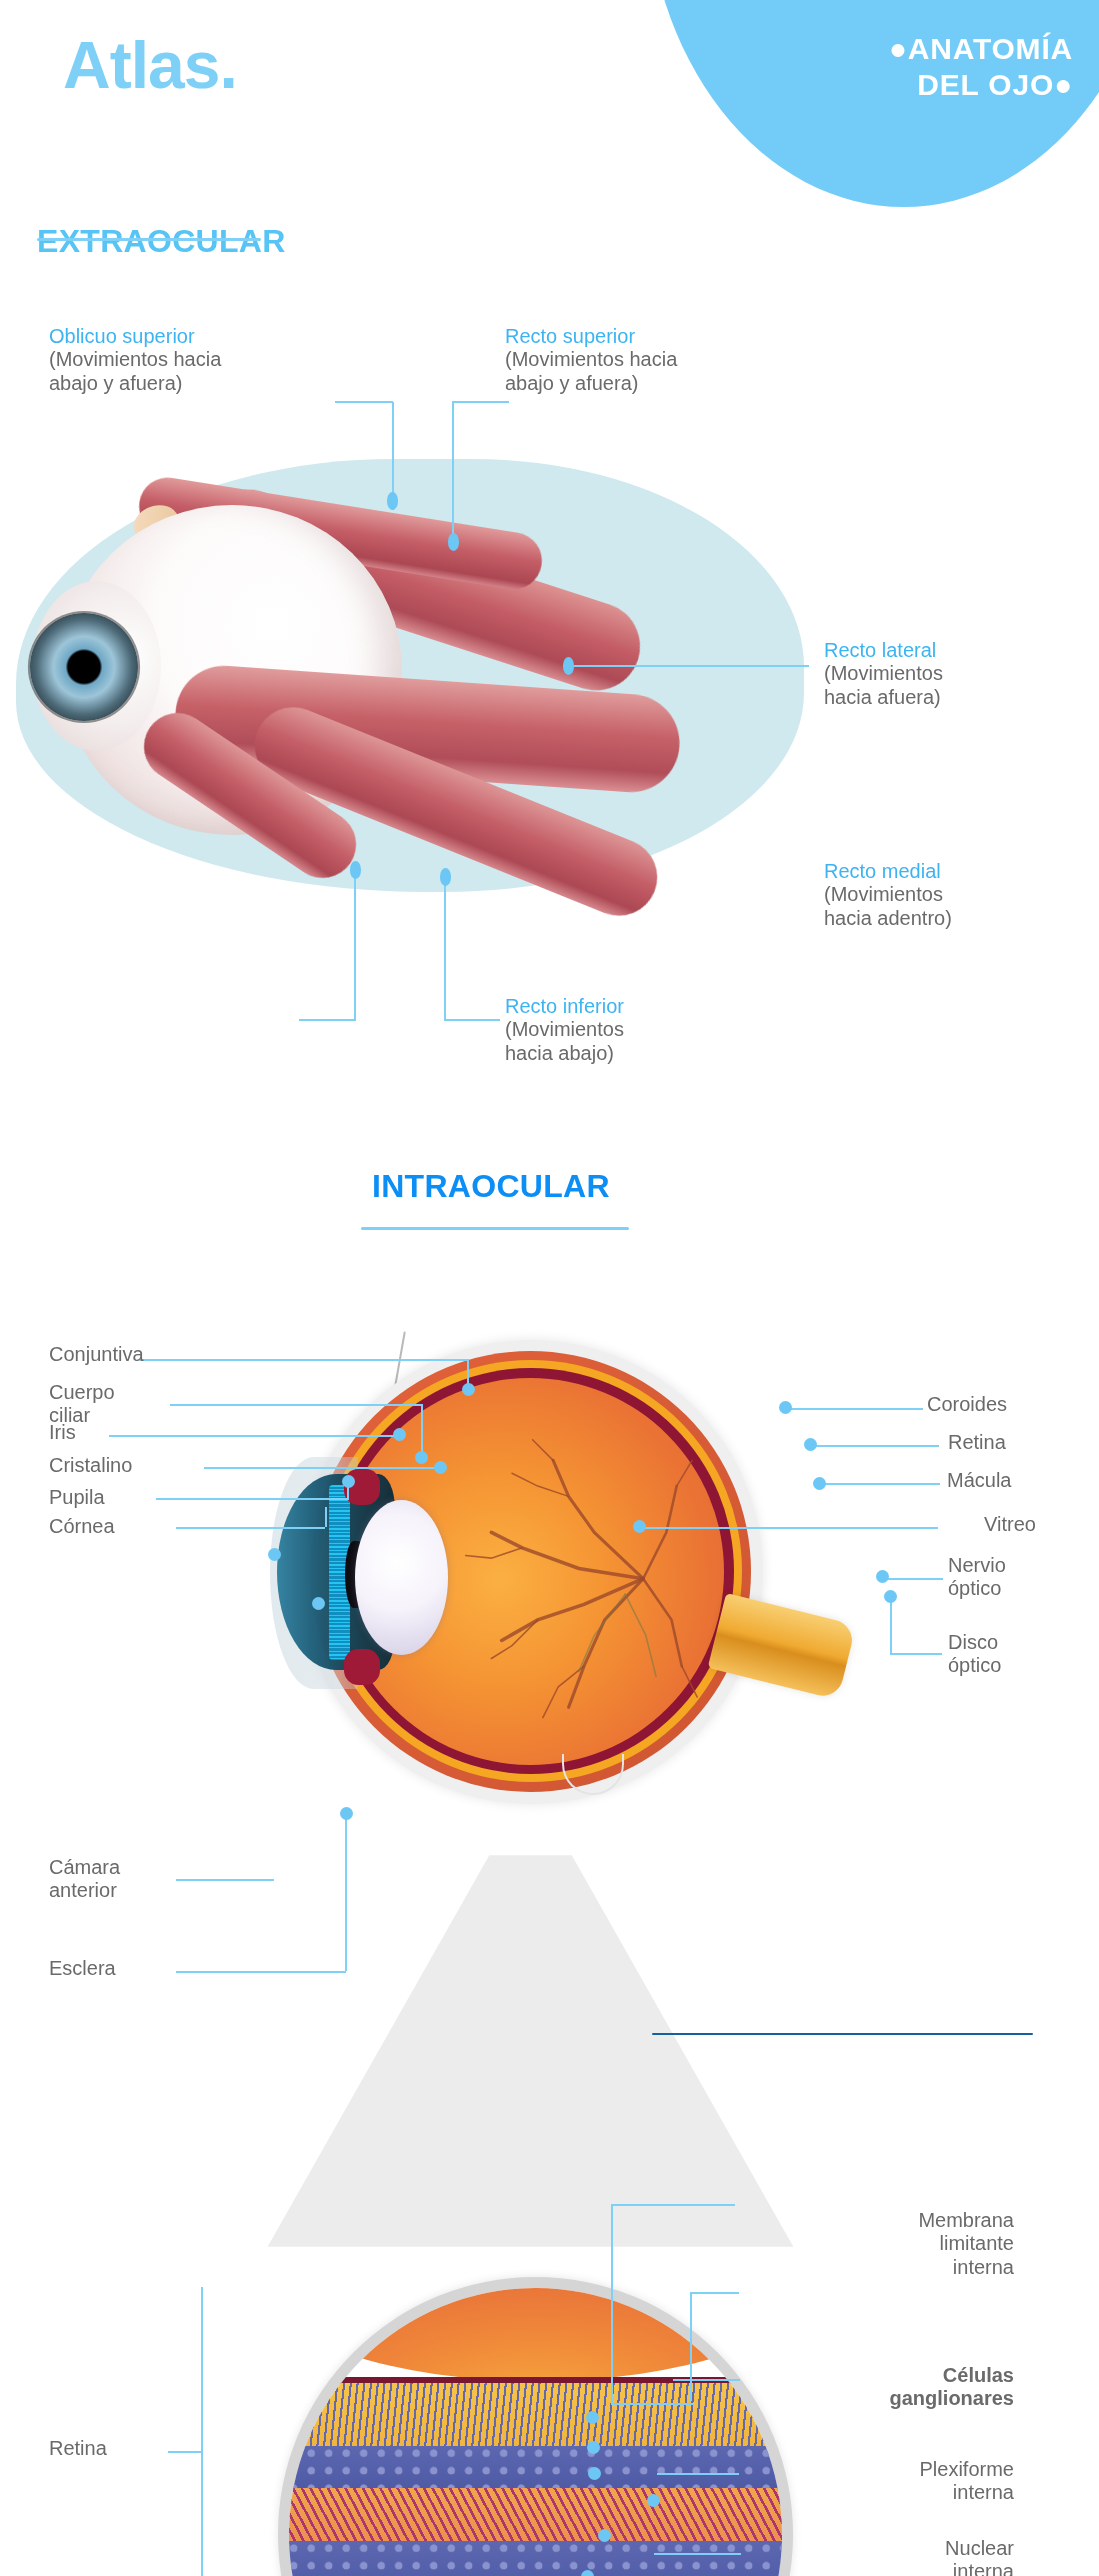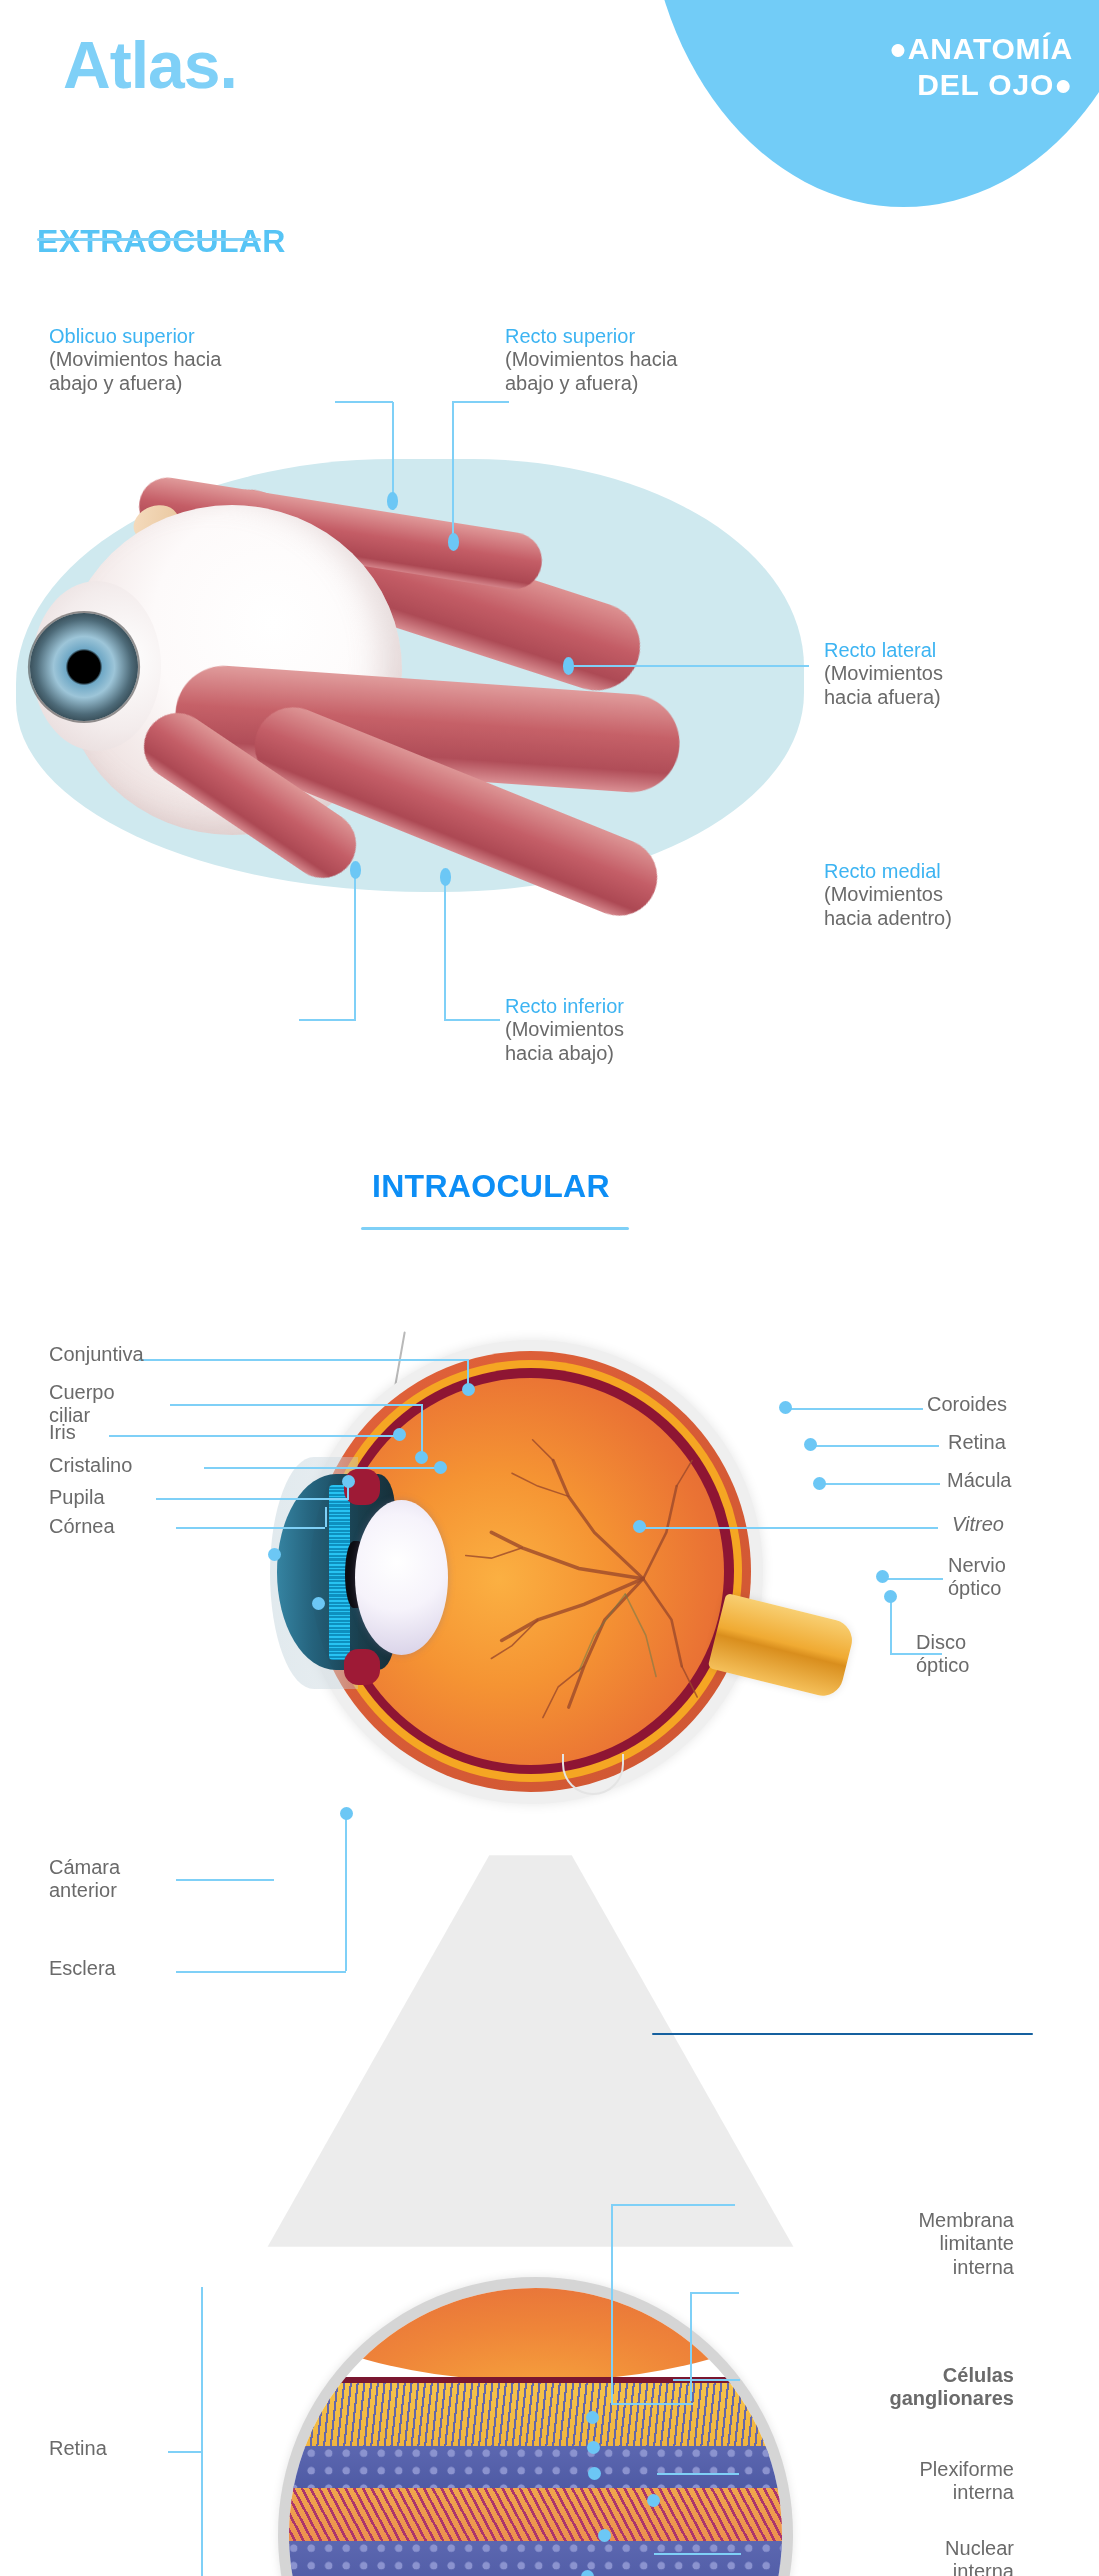--- a/index.html
+++ b/index.html
@@ -562,28 +562,28 @@
 
   <div class="label" style="left:927px; top:1393px;">
     <span>Coroides</span>
   </div>
   <div class="label" style="left:948px; top:1431px;">
     <span>Retina</span>
   </div>
   <div class="label" style="left:947px; top:1469px;">
     <span>Mácula</span>
   </div>
-  <div class="label" style="left:952px; top:1513px;font-style:italic;">
+  <div class="label" style="left:984px; top:1513px;">
     <span>Vitreo</span>
   </div>
   <div class="label" style="left:948px; top:1554px;">
     <span>Nervio</span><br>
     <span>óptico</span>
   </div>
-  <div class="label" style="left:916px; top:1631px;">
+  <div class="label" style="left:948px; top:1631px;">
     <span>Disco</span><br>
     <span>óptico</span>
   </div>
 
   <svg id="funnel" viewBox="0 0 1100 760">
     <path d="M470 0 L630 0 L1060 760 L40 760 Z" fill="#e9e9e9" opacity="0.85"></path>
   </svg>
 
   <div class="sec-rule" id="rule-capas"></div>
 

